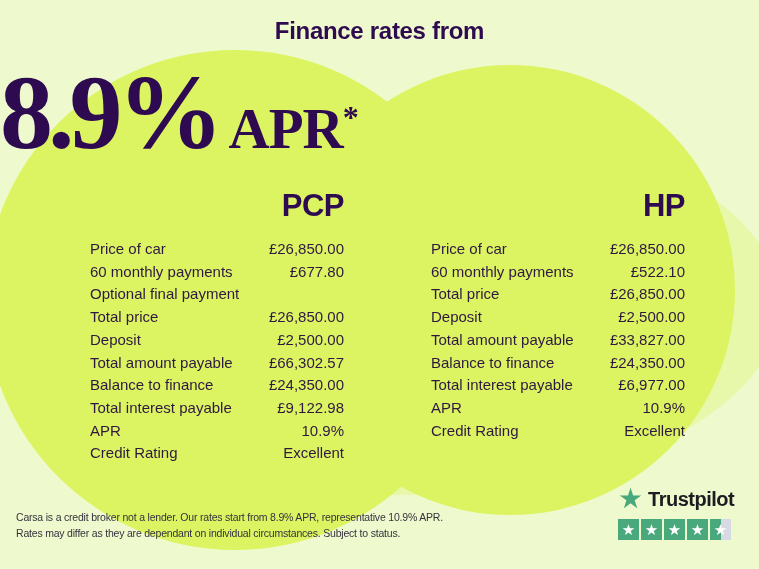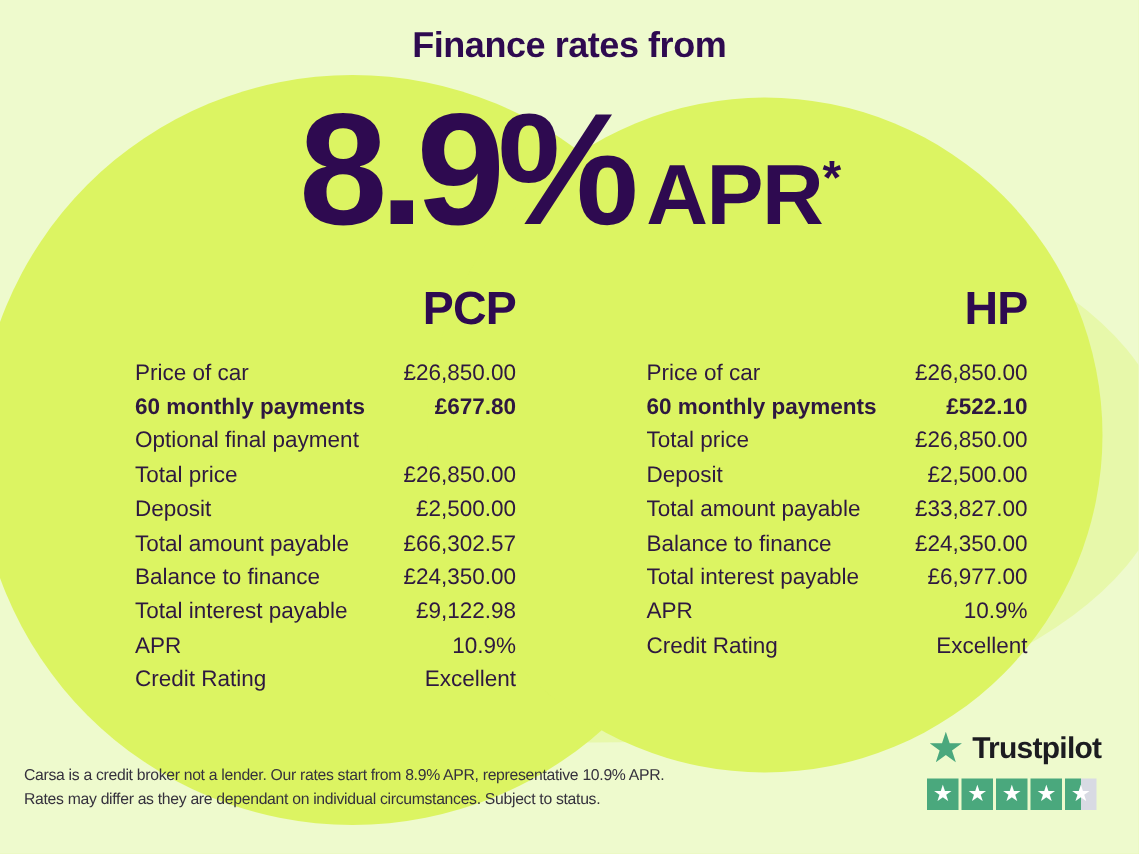--- a/index.html
+++ b/index.html
@@ -15,34 +15,34 @@
   
   .blob{position:absolute; border-radius:50%;}
   .blob-medium{left:10px; top:115px; width:770px; height:380px; background:var(--blob_medium);}
   .blob-left{left:-15px; top:50px; width:500px; height:500px; background:var(--blob_bright);}
   .blob-right{left:285px; top:65px; width:450px; height:450px; background:var(--blob_bright);}
 
   .title{position:absolute; left:0; right:0; top:17px; text-align:center;
          font-size:24px; font-weight:700; letter-spacing:-0.3px; color:var(--purple);}
 
   .hero{position:absolute; left:0; right:0; top:60px; display:flex;
-        justify-content:center; align-items:baseline; color:var(--purple);}
+        justify-content:flex-start; align-items:baseline; color:var(--purple);font-family:Liberation Serif, serif;}
   .hero .rate{font-size:106px; font-weight:700; letter-spacing:-5px; line-height:1;}
   .hero .apr{font-size:57px; font-weight:700; letter-spacing:-1px; margin-left:10px; line-height:1;}
   .hero sup{font-size:32px; font-weight:700;}
 
   .fin-table{position:absolute; top:188px; width:254px; color:var(--table_text);}
   .fin-table.pcp{left:90px;}
   .fin-table.hp{left:431px;}
   .fin-table h2{font-size:31px; line-height:36px; font-weight:700; text-align:right;
                 color:var(--purple); margin-bottom:14px; letter-spacing:-0.5px;}
   .row{display:flex; justify-content:space-between; line-height:22.7px; font-size:15px;}
   .row .label{white-space:nowrap;}
   .row .value{white-space:nowrap; }
-  .row.bold{font-weight:700;}
+  .row.bold{font-weight:400;}
 
   .disclaimer{position:absolute; left:16px; top:509px; font-size:10.5px; line-height:16px;
               letter-spacing:-0.2px; color:var(--disclaimer_text); white-space:nowrap;}
 
   .trustpilot{position:absolute; left:618px; top:485px; cursor:pointer;}
   .tp-logo{display:flex; align-items:center; gap:5px;}
   .tp-logo .tp-star-glyph{color:var(--tp_green); font-size:28px; line-height:28px;}
   .tp-logo .tp-name{font-size:20px; font-weight:600; letter-spacing:-0.5px; color:var(--tp_text);}
   .tp-rating{display:flex; gap:2px; margin-top:6px;}
   .tp-box{width:21px; height:21px; background:var(--tp_green);

